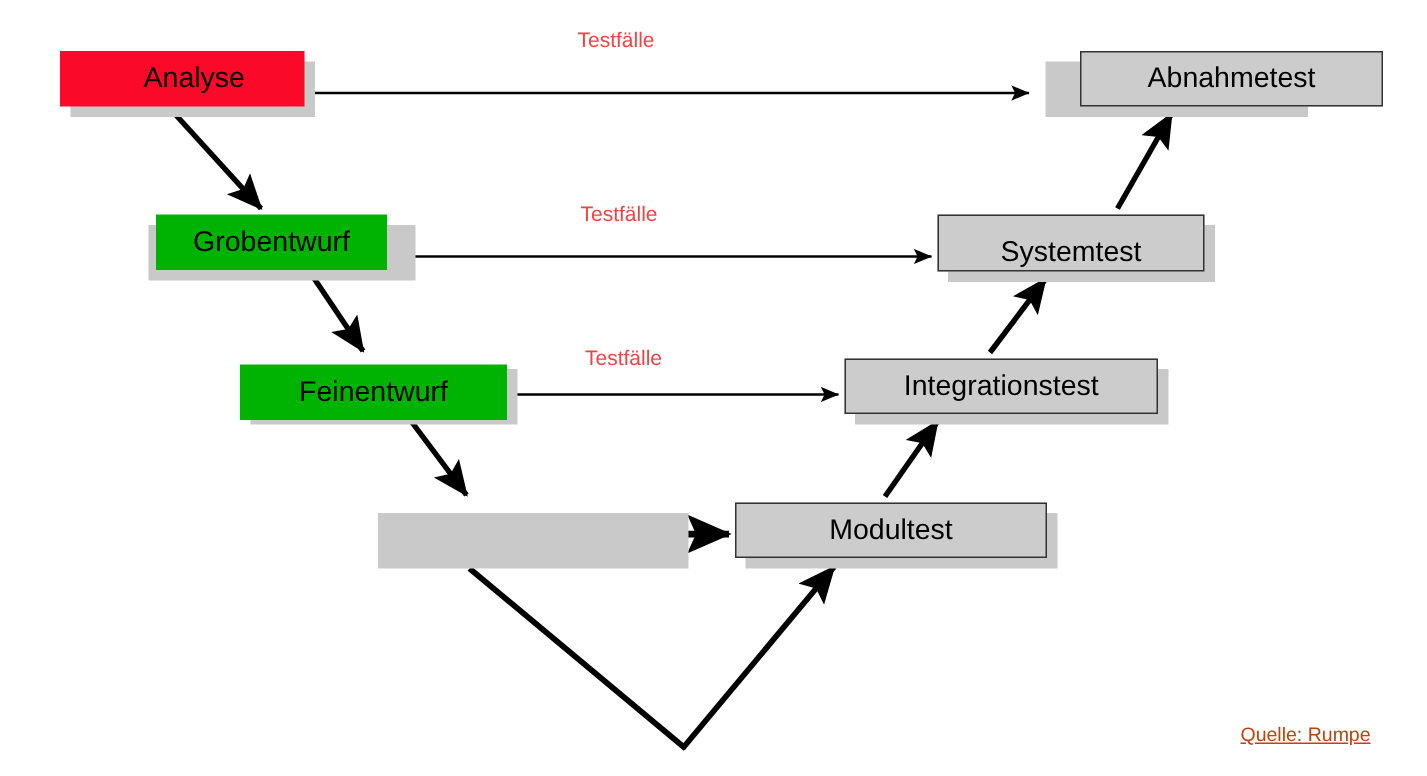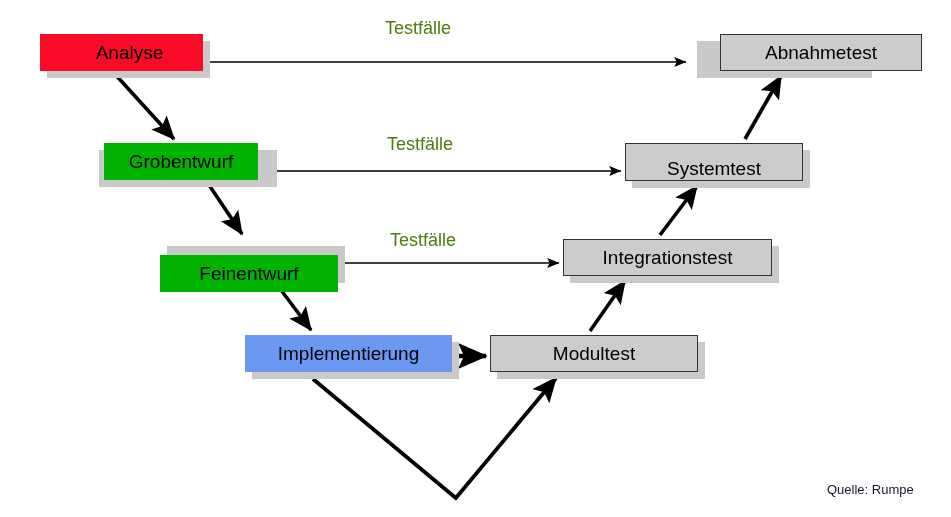--- a/index.html
+++ b/index.html
@@ -43,31 +43,32 @@
   }
   .phase-analyse { background: #fa0a28; padding-left: 16px; }
   .phase-green { background: #00b300; }
   .phase-blue  { background: #6b99f2; }
   .test-box {
     background: #cccccc;
     border: 1.5px solid #333333;
   }
   .label-testfaelle {
     position: absolute;
-    font-size: 18px;
-    color: #4d7c0f;
+    font-size: 14px;
+    color: #ef4444;
     white-space: nowrap;
     z-index: 6;
   }
   .source-note {
     position: absolute;
     font-size: 13px;
-    color: #0f172a;
+    color: #c2410c;
     white-space: nowrap;
     z-index: 6;
+    text-decoration: underline;
   }
 </style>
 </head>
 <body>
 
 <div id="canvas">
 
   <svg id="svg-layer" viewBox="0 0 951 517" xmlns="http://www.w3.org/2000/svg">
     <defs>
       <marker id="ah" markerWidth="9" markerHeight="9" refX="7.4" refY="3.2" orient="auto" markerUnits="strokeWidth">
@@ -109,27 +110,24 @@
   <div class="node-shadow" style="left:497px; top:342px; width:208px; height:37px;"></div>
 
   <div class="node phase phase-analyse" style="left:40px; top:34px; width:163px; height:37px;">
     <span>Analyse</span>
   </div>
 
   <div class="node phase phase-green" style="left:104px; top:143px; width:154px; height:37px;text-align:right;">
     <span>Grobentwurf</span>
   </div>
 
-  <div class="node phase phase-green" style="left:160px; top:255px; width:178px; height:37px;">
+  <div class="node phase phase-green" style="left:160px; top:243px; width:178px; height:37px;">
     <span>Feinentwurf</span>
   </div>
 
-  <div class="node phase phase-blue" style="left:245px; top:335px; width:207px; height:37px;">
-    <span>Implementierung</span>
-  </div>
 
   <div class="node test-box" style="left:720px; top:34px; width:202px; height:37px;">
     <span>Abnahmetest</span>
   </div>
 
   <div class="node test-box" style="left:625px; top:143px; width:178px; height:38px;align-items:flex-end;">
     <span>Systemtest</span>
   </div>
 
   <div class="node test-box" style="left:490px; top:335px; width:208px; height:37px;">

